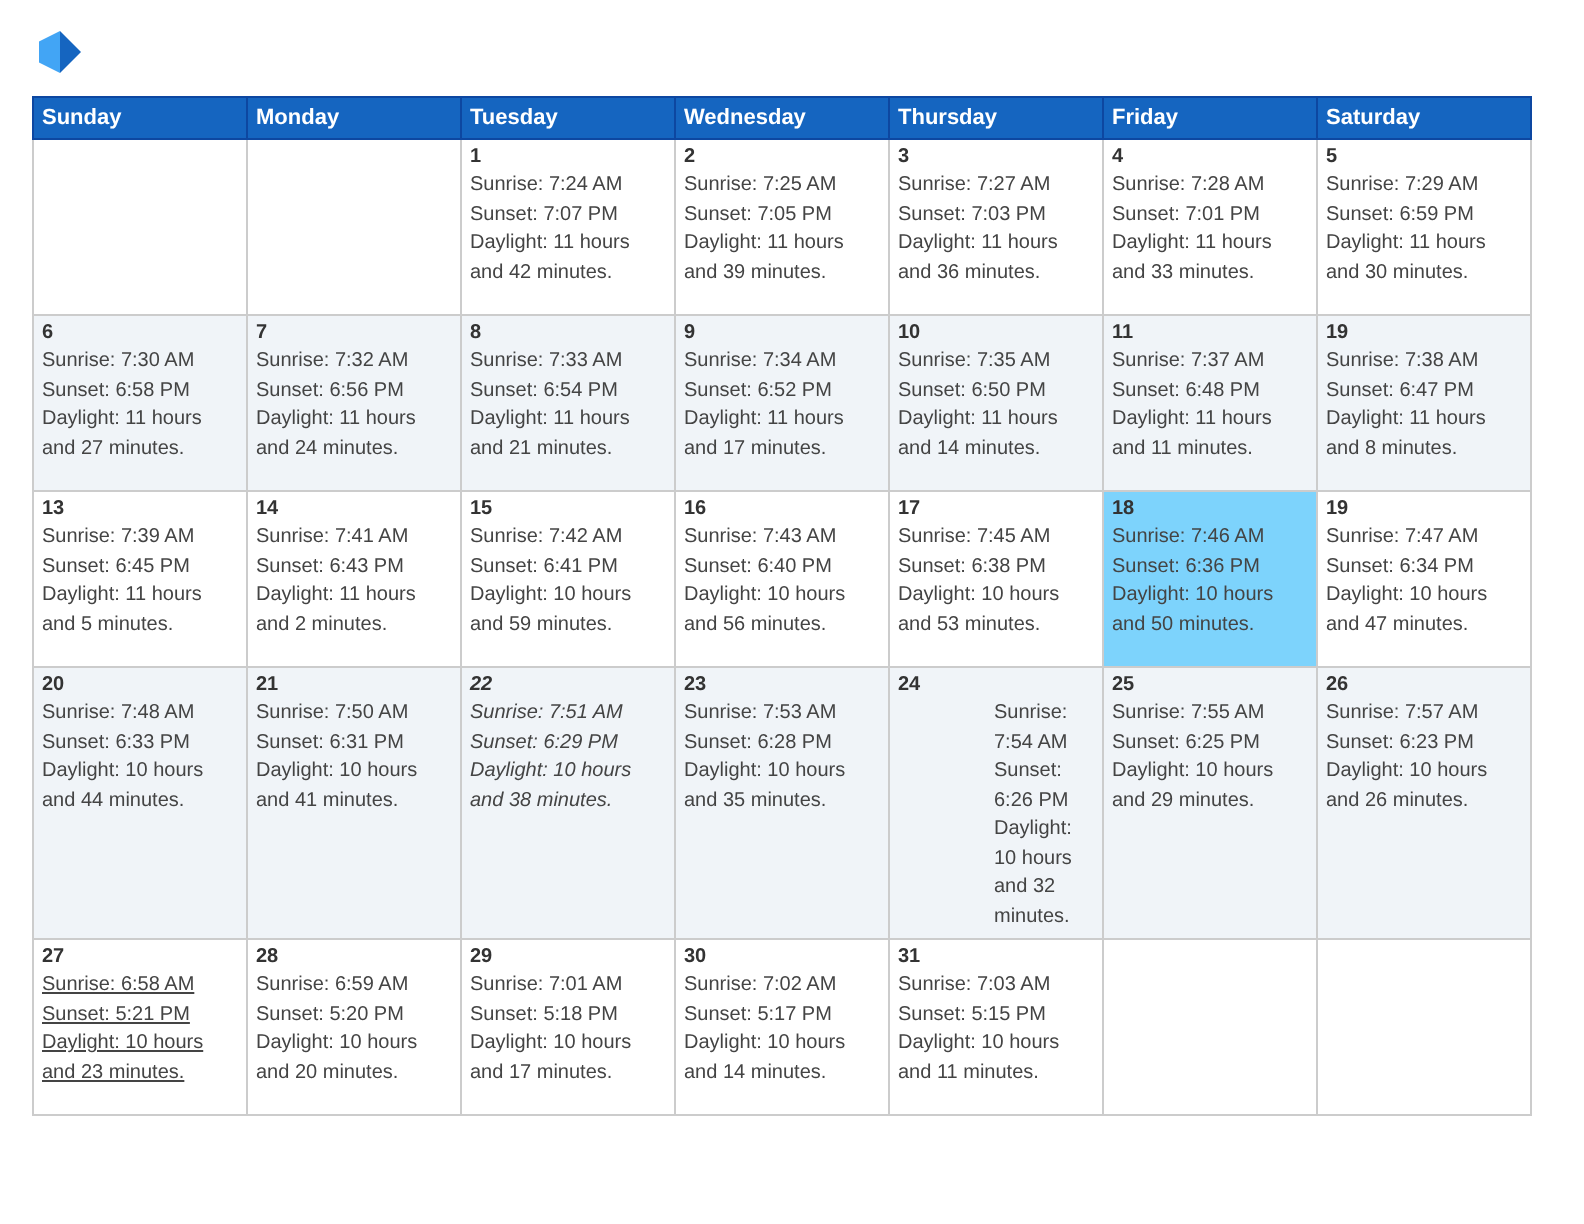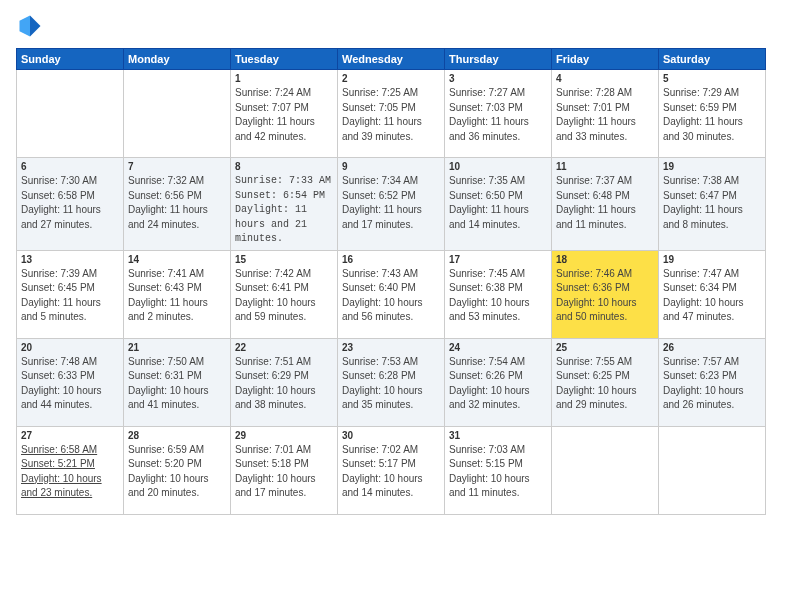--- a/index.html
+++ b/index.html
@@ -184,21 +184,21 @@
 Daylight: 11 hours and 27 minutes.</div>
           </td>
           <td style="background-color: rgb(240, 244, 248);">
             <span class="day-num">7</span>
             <div class="day-info" style="white-space: pre-line;">Sunrise: 7:32 AM
 Sunset: 6:56 PM
 Daylight: 11 hours and 24 minutes.</div>
           </td>
           <td style="background-color: rgb(240, 244, 248);">
             <span class="day-num">8</span>
-            <div class="day-info" style="white-space: pre-line; font-family: Liberation Mono, monospace;">Sunrise: 7:33 AM
+            <div class="day-info" style="white-space: pre-line;">Sunrise: 7:33 AM
 Sunset: 6:54 PM
 Daylight: 11 hours and 21 minutes.</div>
           </td>
           <td style="background-color: rgb(240, 244, 248);">
             <span class="day-num">9</span>
             <div class="day-info" style="white-space: pre-line;">Sunrise: 7:34 AM
 Sunset: 6:52 PM
 Daylight: 11 hours and 17 minutes.</div>
           </td>
           <td style="background-color: rgb(240, 244, 248);">
@@ -244,21 +244,21 @@
             <div class="day-info" style="white-space: pre-line;">Sunrise: 7:43 AM
 Sunset: 6:40 PM
 Daylight: 10 hours and 56 minutes.</div>
           </td>
           <td style="background-color: rgb(255, 255, 255);">
             <span class="day-num">17</span>
             <div class="day-info" style="white-space: pre-line;">Sunrise: 7:45 AM
 Sunset: 6:38 PM
 Daylight: 10 hours and 53 minutes.</div>
           </td>
-          <td style="background-color: #fde047;">
+          <td style="background-color: #7dd3fc;">
             <span class="day-num">18</span>
             <div class="day-info" style="white-space: pre-line;">Sunrise: 7:46 AM
 Sunset: 6:36 PM
 Daylight: 10 hours and 50 minutes.</div>
           </td>
           <td style="background-color: rgb(255, 255, 255);">
             <span class="day-num">19</span>
             <div class="day-info" style="white-space: pre-line;">Sunrise: 7:47 AM
 Sunset: 6:34 PM
 Daylight: 10 hours and 47 minutes.</div>
@@ -270,35 +270,35 @@
             <div class="day-info" style="white-space: pre-line;">Sunrise: 7:48 AM
 Sunset: 6:33 PM
 Daylight: 10 hours and 44 minutes.</div>
           </td>
           <td style="background-color: rgb(240, 244, 248);">
             <span class="day-num">21</span>
             <div class="day-info" style="white-space: pre-line;">Sunrise: 7:50 AM
 Sunset: 6:31 PM
 Daylight: 10 hours and 41 minutes.</div>
           </td>
-          <td style="background-color: rgb(240, 244, 248);">
+          <td style="background-color: rgb(240, 244, 248); font-style: italic;">
             <span class="day-num">22</span>
             <div class="day-info" style="white-space: pre-line;">Sunrise: 7:51 AM
 Sunset: 6:29 PM
 Daylight: 10 hours and 38 minutes.</div>
           </td>
           <td style="background-color: rgb(240, 244, 248);">
             <span class="day-num">23</span>
             <div class="day-info" style="white-space: pre-line;">Sunrise: 7:53 AM
 Sunset: 6:28 PM
 Daylight: 10 hours and 35 minutes.</div>
           </td>
           <td style="background-color: rgb(240, 244, 248);">
             <span class="day-num">24</span>
-            <div class="day-info" style="white-space: pre-line;">Sunrise: 7:54 AM
+            <div class="day-info" style="white-space: pre-line; margin-left: 48px;">Sunrise: 7:54 AM
 Sunset: 6:26 PM
 Daylight: 10 hours and 32 minutes.</div>
           </td>
           <td style="background-color: rgb(240, 244, 248);">
             <span class="day-num">25</span>
             <div class="day-info" style="white-space: pre-line;">Sunrise: 7:55 AM
 Sunset: 6:25 PM
 Daylight: 10 hours and 29 minutes.</div>
           </td>
           <td style="background-color: rgb(240, 244, 248);">

